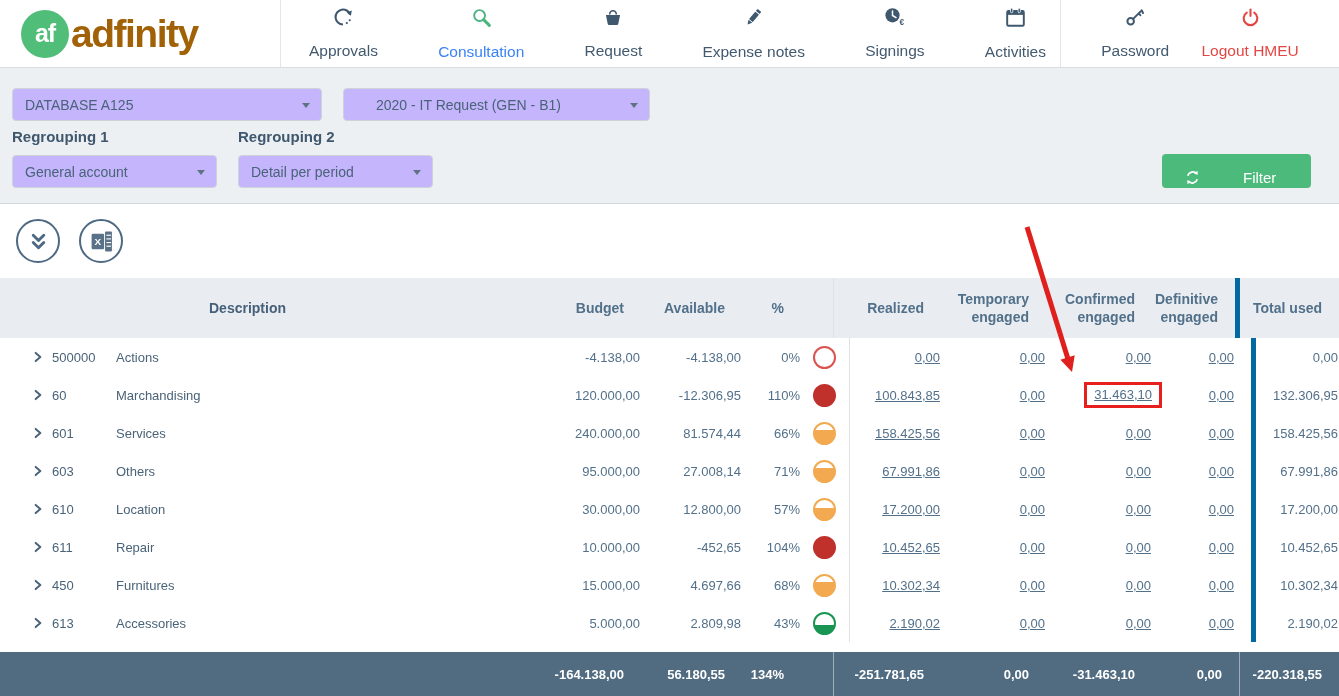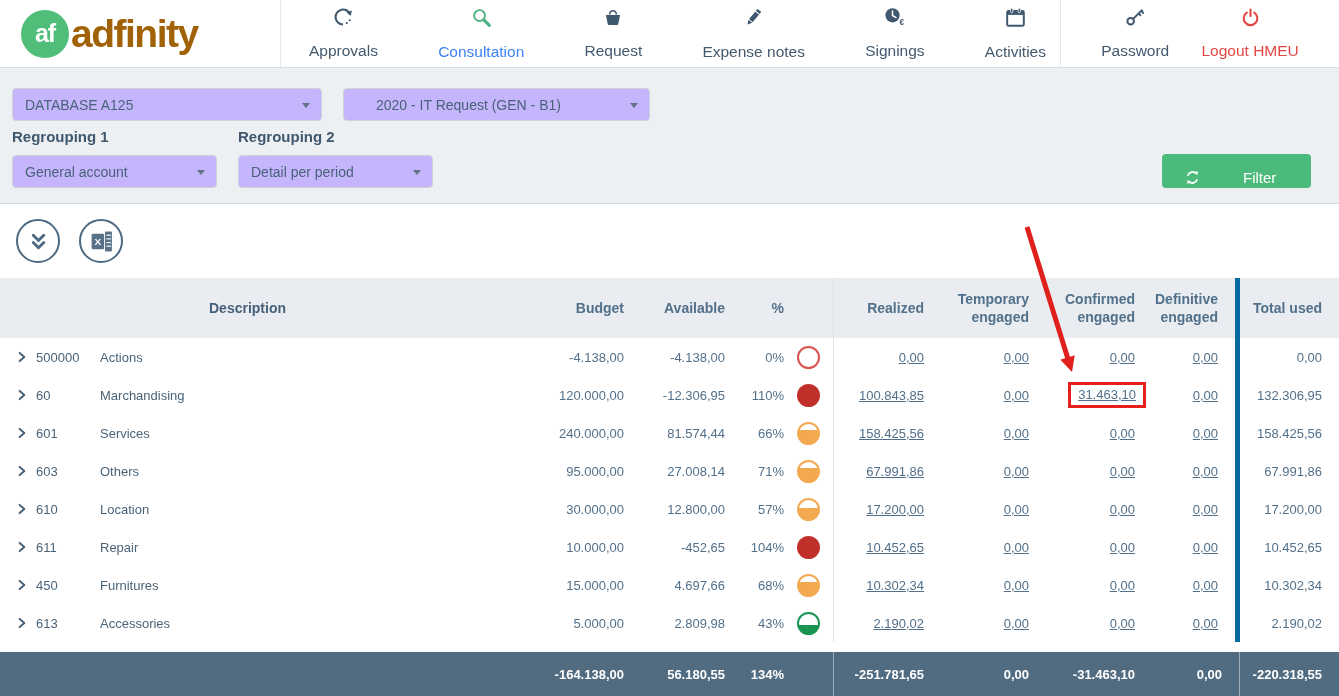--- a/index.html
+++ b/index.html
@@ -43,21 +43,21 @@
   .thead{background:#e9edf1;height:60px;}
   .c{display:flex;align-items:center;height:100%;font-size:13px;color:#4a6378;}
   .th{font-size:14px;font-weight:700;color:#46607a;line-height:1.3;}
   .num{justify-content:flex-end;text-align:right;color:#52708a;}
   .c-desc-h{justify-content:center;}
   .c-circle{justify-content:center;border-right:1px solid #dde2e7;}
   .c-def{border-right:5px solid #0369a1;}
   .c-realized{padding-right:5px;} .c-temp{padding-right:3px;} .c-conf{padding-right:2px;}
   .c-def{padding-right:17px;} .c-total{padding-right:17px;}
   .c-exp{padding-left:15px;}
-  .trow{height:38px;background:#fff;}
+  .trow{height:38px;background:#fff;padding-left:16px;}
   .c-code{font-size:13px;}
   .num-link{color:#52708a;text-decoration:underline;cursor:pointer;}
   .status-circle{width:23px;height:23px;border-radius:50%;border:2px solid;display:inline-block;}
   .highlight-box{display:inline-block;border:3px solid #e8201d;padding:2px 7px 3px;margin:-6px -11px -6px 0;}
   .gap{height:10px;background:#fff;}
   .tfoot{background:#516b80;height:44px;}
   .tfoot .c{color:#fff;font-weight:700;font-size:13px;}
   .tfoot .c-circle,.tfoot .c-def{border-right:1px solid rgba(255,255,255,0.45);}
 
   .annotation-layer{position:absolute;left:0;top:0;pointer-events:none;z-index:50;}

